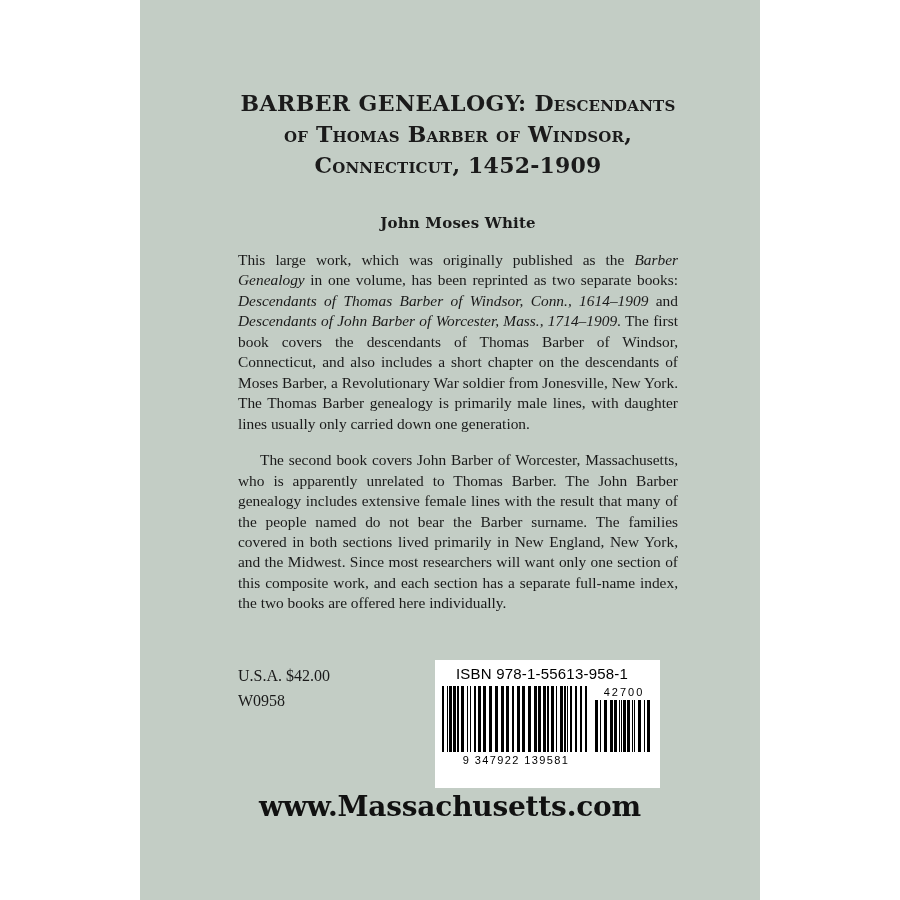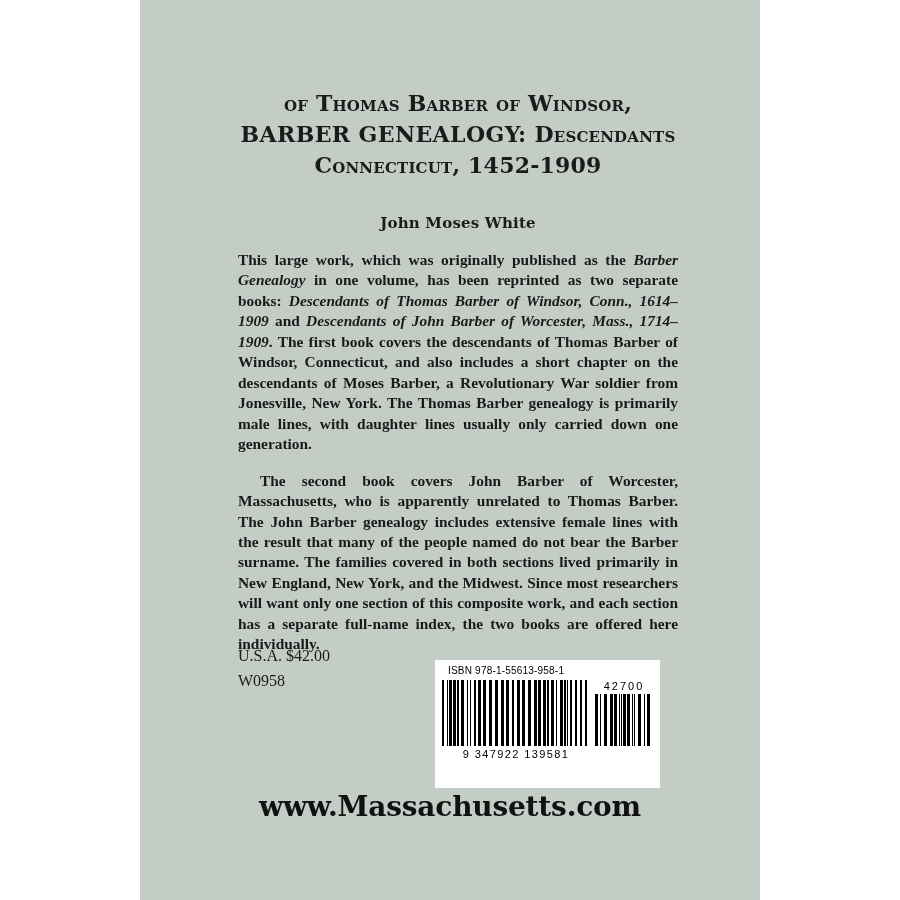--- a/index.html
+++ b/index.html
@@ -68,55 +68,55 @@
     margin-top: 18px;
     font-family: "Liberation Serif", serif;
     font-size: 15.4px;
     line-height: 1.33;
     color: #1a1a1a;
     text-align: justify;
     text-justify: inter-word;
   }
   .blurb p {
     margin: 0;
-    font-weight: bold;
   }
   .blurb p + p {
     text-indent: 22px;
     margin-top: 16px;
   }
   .blurb i {
     font-style: italic;
   }
   .price-block {
     position: absolute;
     left: 98px;
-    top: 644px;
+    top: 664px;
     font-family: "Liberation Serif", serif;
     font-size: 16px;
     color: #1a1a1a;
     line-height: 1.55;
   }
   .barcode-area {
     position: absolute;
     left: 295px;
     top: 660px;
     width: 225px;
     height: 128px;
     background: #ffffff;
     box-sizing: border-box;
     padding: 5px 7px 4px 7px;
   }
   .isbn-text {
     font-family: "Liberation Sans", sans-serif;
-    font-size: 10px;
+    font-size: 15px;
     color: #000;
     text-align: left;
     padding-left: 6px;
     letter-spacing: 0.2px;
+    margin-left: 8px;
   }
   .bars-row {
     display: flex;
     align-items: flex-start;
     justify-content: space-between;
     margin-top: 4px;
   }
   .barcode-main {
     width: 148px;
   }
@@ -167,24 +167,24 @@
 </style>
 </head>
 <body>
 
 <div class="page">
   <div class="cover">
 
     <div class="content">
 
       <div class="title">
-        <span class="ln sc">of Thomas Barber of Windsor,</span>
         <span class="ln">
           <span class="smallcaps-lead">BARBER GENEALOGY:</span><span class="sc"> Descendants</span>
         </span>
+        <span class="ln sc">of Thomas Barber of Windsor,</span>
         <span class="ln sc">Connecticut, 1452-1909</span>
       </div>
 
       <div class="author">John Moses White</div>
 
       <div class="blurb">
         <p>
           <span>This large work, which was originally published as the </span><i>Barber Genealogy</i><span> in one volume, has been reprinted as two separate books: </span><i>Descendants of Thomas Barber of Windsor, Conn., 1614–1909</i><span> and </span><i>Descendants of John Barber of Worcester, Mass., 1714–1909</i><span>. The first book covers the descendants of Thomas Barber of Windsor, Connecticut, and also includes a short chapter on the descendants of Moses Barber, a Revolutionary War soldier from Jonesville, New York. The Thomas Barber genealogy is primarily male lines, with daughter lines usually only carried down one generation.</span>
         </p>
         <p>The second book covers John Barber of Worcester, Massachusetts, who is apparently unrelated to Thomas Barber. The John Barber genealogy includes extensive female lines with the result that many of the people named do not bear the Barber surname. The families covered in both sections lived primarily in New England, New York, and the Midwest. Since most researchers will want only one section of this composite work, and each section has a separate full-name index, the two books are offered here individually.</p>

